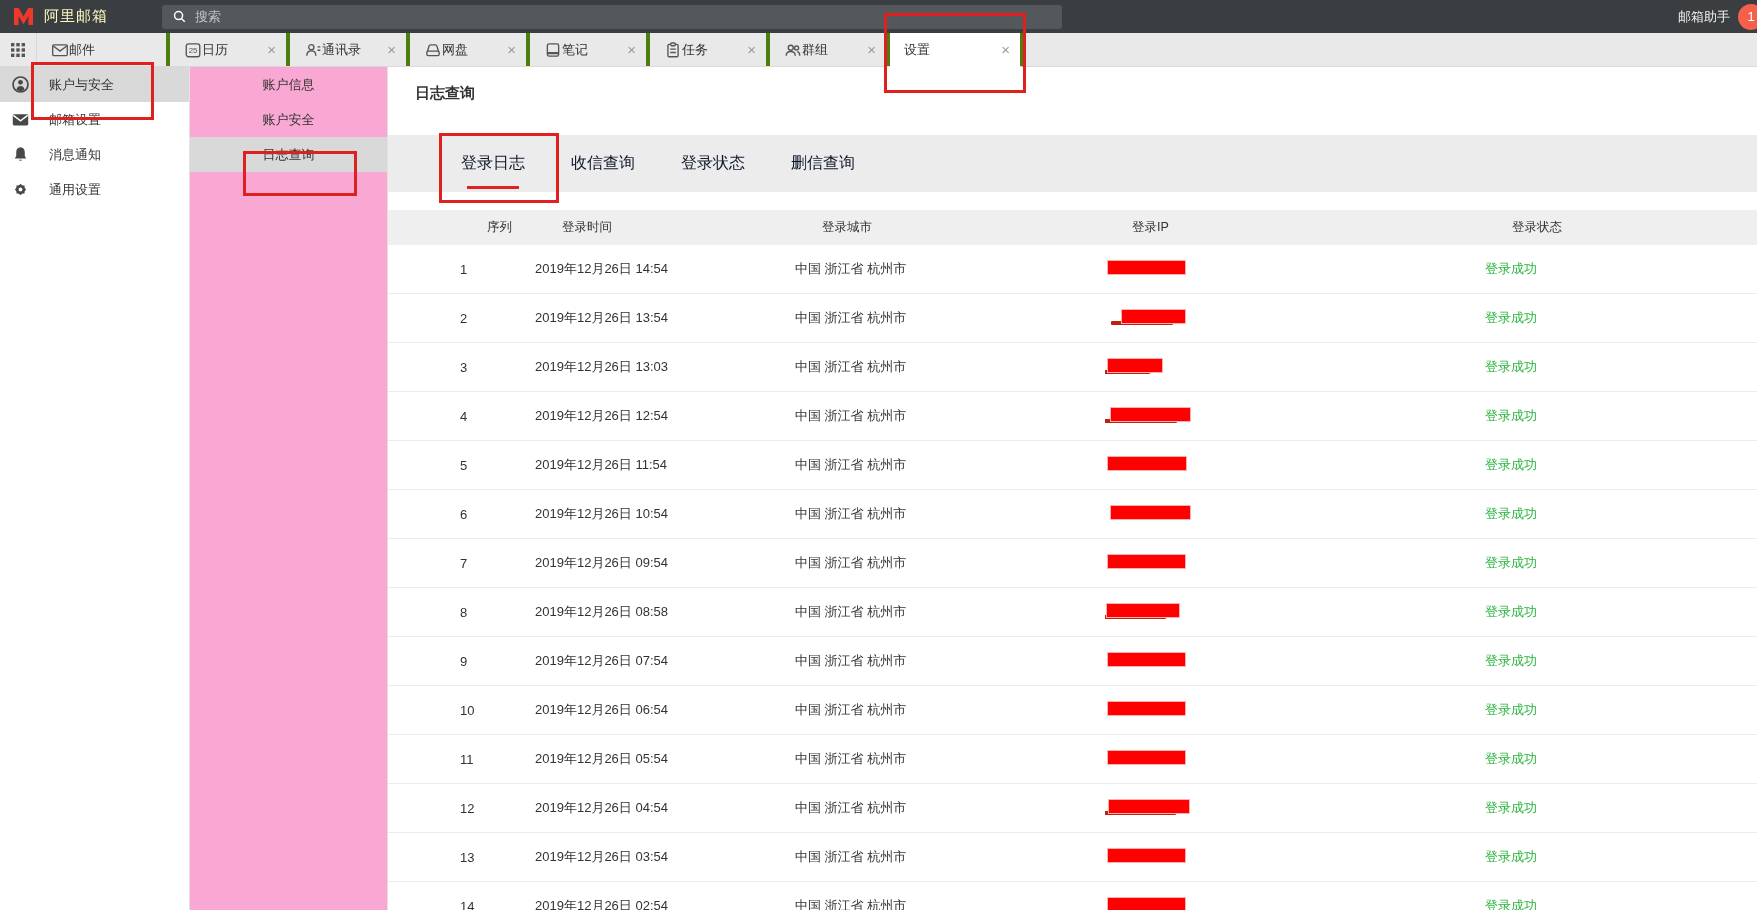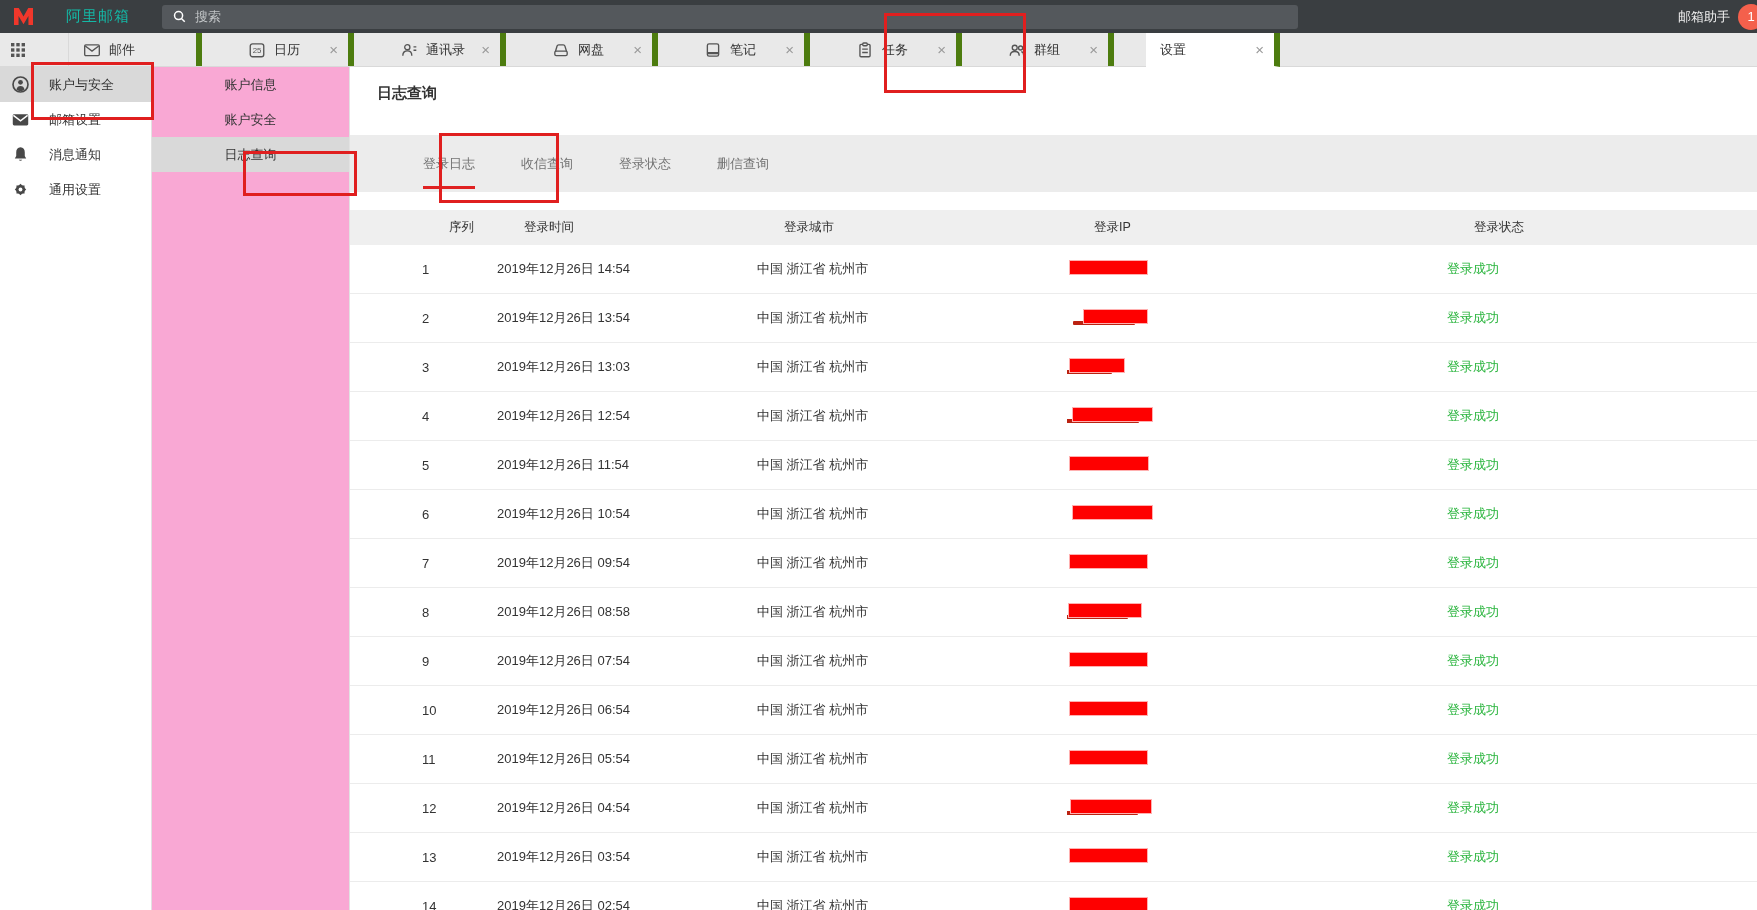--- a/index.html
+++ b/index.html
@@ -4,56 +4,56 @@
 <style>
   * { margin:0; padding:0; box-sizing:border-box; }
   html,body { width:1757px; height:910px; }
   body {
     font-family:"Liberation Sans","DejaVu Sans",sans-serif;
     background:#fff; overflow:hidden; position:relative; color:#333;
   }
   
   .topbar { height:33px; background:#3a3e41; display:flex; align-items:center; }
   .brand { display:flex; align-items:center; gap:9px; padding-left:12px; width:162px; flex:none; }
-  .brand-title { color:#14b8a6; font-size:15px; letter-spacing:1px; white-space:nowrap;margin-left:22px; }
-  .searchbox { width:1136px; height:24px; background:#54585c; border-radius:3px;
+  .brand-title { color:#fef9c3; font-size:15px; letter-spacing:1px; white-space:nowrap; }
+  .searchbox { width:900px; height:24px; background:#54585c; border-radius:3px;
                display:flex; align-items:center; padding:0 10px; gap:8px; flex:none; }
   .searchbox input { background:transparent; border:none; outline:none; color:#ddd; font-size:13px; width:100%; }
   .searchbox input::placeholder { color:#c3c6c8; }
   .topbar-right { margin-left:auto; display:flex; align-items:center; gap:8px; }
   .assistant { color:#f0f0f0; font-size:13px; white-space:nowrap; }
   .avatar { width:26px; height:26px; border-radius:50%; background:#f4604c; color:#fff;
             font-size:13px; display:flex; align-items:center; justify-content:center;
             margin-right:-7px; flex:none; }
   
   .tabbar { height:34px; background:#e9e9e9; display:flex; align-items:stretch;
             border-bottom:1px solid #d9d9d9; }
   .grid-btn { width:36px; display:flex; align-items:center; justify-content:center; }
-  .tab { width:120px; display:flex; align-items:center; gap:8px; padding:0 10px 0 14px;
-         border-right:6px solid #4d7c0f; font-size:13px; color:#333;margin-left:32px; }
+  .tab { width:120px; display:flex; align-items:center; padding:0 10px 0 14px;
+         border-right:4px solid #4d7c0f; font-size:13px; color:#333; }
   .tab:nth-child(2) { border-left:1px solid #d9d9d9; }
   .tab.w-lg { width:134px; }
   .tab.active { background:#fff; border-bottom:1px solid #fff; margin-bottom:-1px; }
   .tab .t-label { white-space:nowrap; }
   .tab .close { margin-left:auto; color:#9a9a9a; font-size:15px; line-height:1; }
   .tab .ticon { width:18px; height:18px; flex:none; display:flex; }
   
   .app-body { display:flex; height:843px; }
-  .sidebar1 { width:152px; flex:none; border-right:1px solid #e2e2e2; background:#fff; }
+  .sidebar1 { width:190px; flex:none; border-right:1px solid #e2e2e2; background:#fff; }
   .s1-item { height:35px; display:flex; align-items:center; gap:19px; padding-left:11px; font-size:13px; }
   .s1-item.active { background:#d9d9d9; }
   .s1-item .icon { width:19px; height:19px; flex:none; display:flex; }
   .sidebar2 { width:198px; flex:none; border-right:1px solid #e2e2e2; background:#f9a8d4; }
   .s2-item { height:35px; display:flex; align-items:center; justify-content:center; font-size:13px; }
   .s2-item.active { background:#d9d9d9; }
   
   main { flex:1; min-width:0; }
   .page-title { margin:16px 0 0 27px; font-size:15px; font-weight:700; height:20px; line-height:20px; }
   .tabs2 { margin-top:32px; height:57px; background:#ececec; display:flex; align-items:stretch; padding-left:50px; }
-  .tab2 { position:relative; display:flex; align-items:center; padding:0 23px; font-size:13px; color:#737373; }
+  .tab2 { position:relative; display:flex; align-items:center; padding:0 23px; font-size:16px; color:#0f172a; }
   .tab2.active::after { content:""; position:absolute; left:50%; transform:translateX(-50%);
                         bottom:3px; width:52px; height:3px; background:#e02222; }
   .logtable { margin-top:18px; font-size:13px; }
   .trow { display:grid; grid-template-columns:147px 260px 310px 380px 1fr; align-items:center; }
   .thead .trow { height:35px; background:#efefef; font-size:12.5px;padding-left:27px; }
   .tbody .trow { height:49px; border-bottom:1px solid #ececec; background:#fff; }
   .cell { overflow:hidden; white-space:nowrap; }
   .cell-seq { padding-left:72px; }
   .ip-wrap { position:relative; height:18px; }
   .ip-frag { position:absolute; top:12px; height:4px; background:#bb2211; border-radius:1px; }

